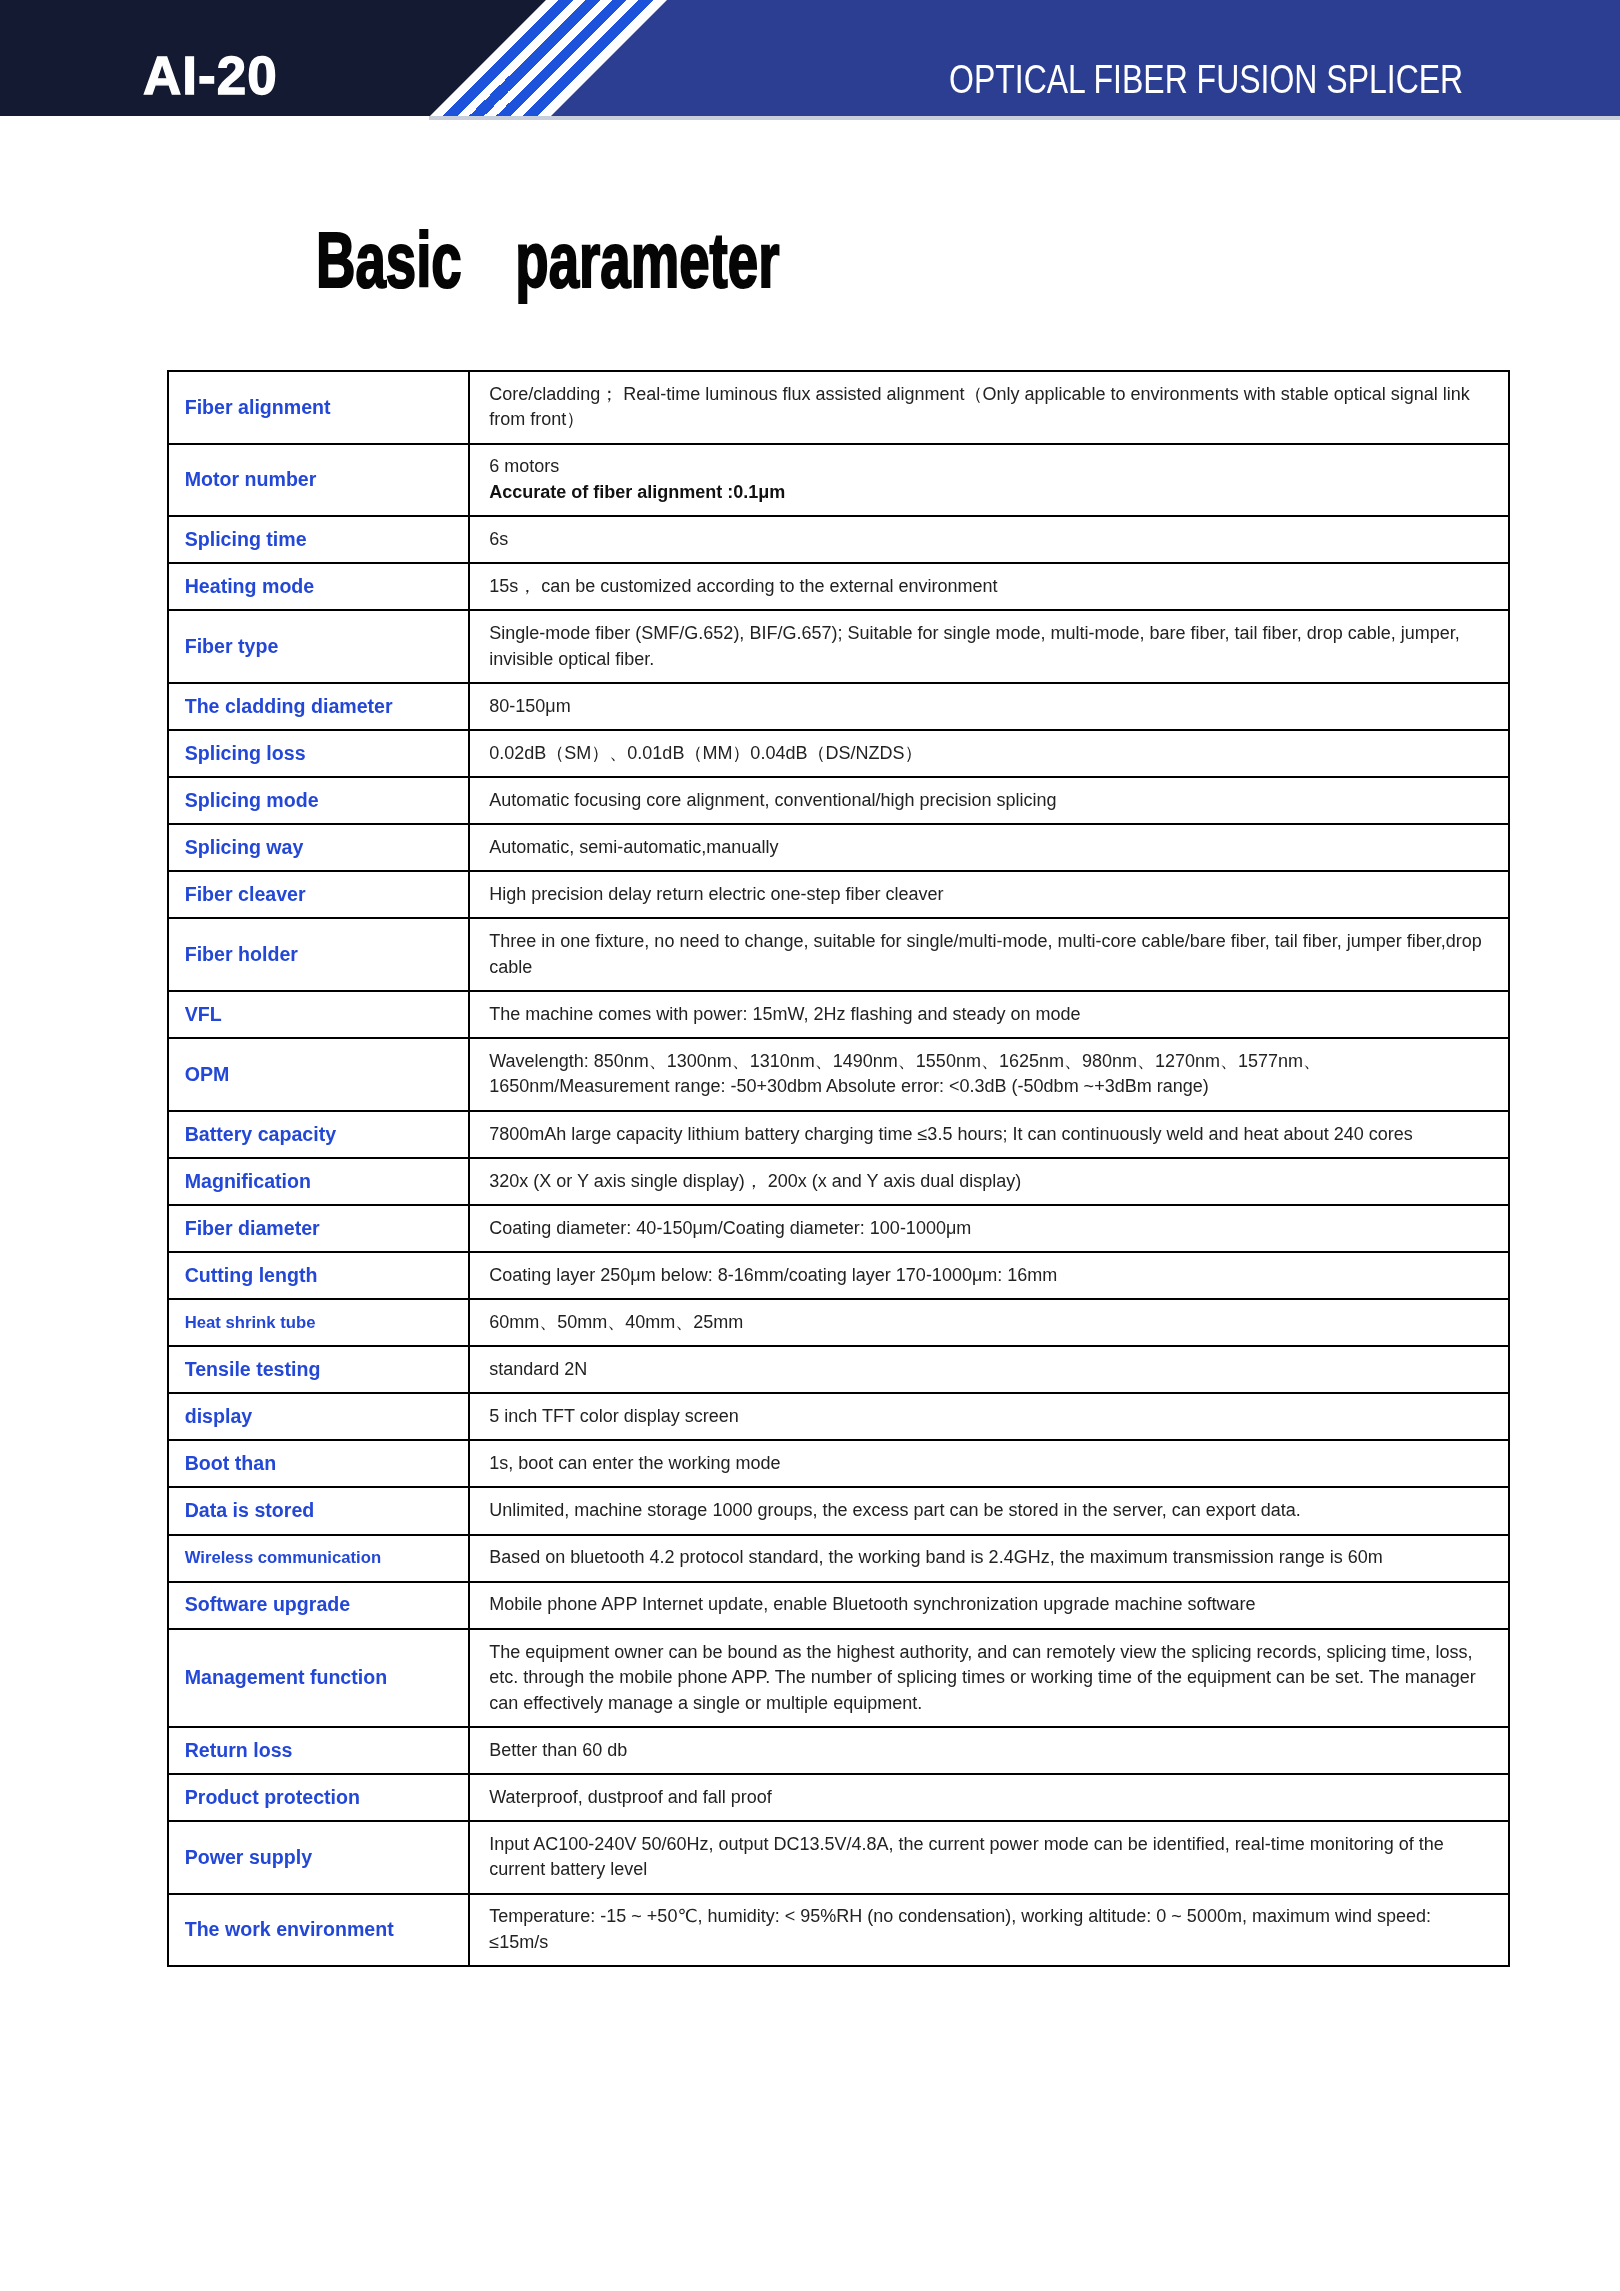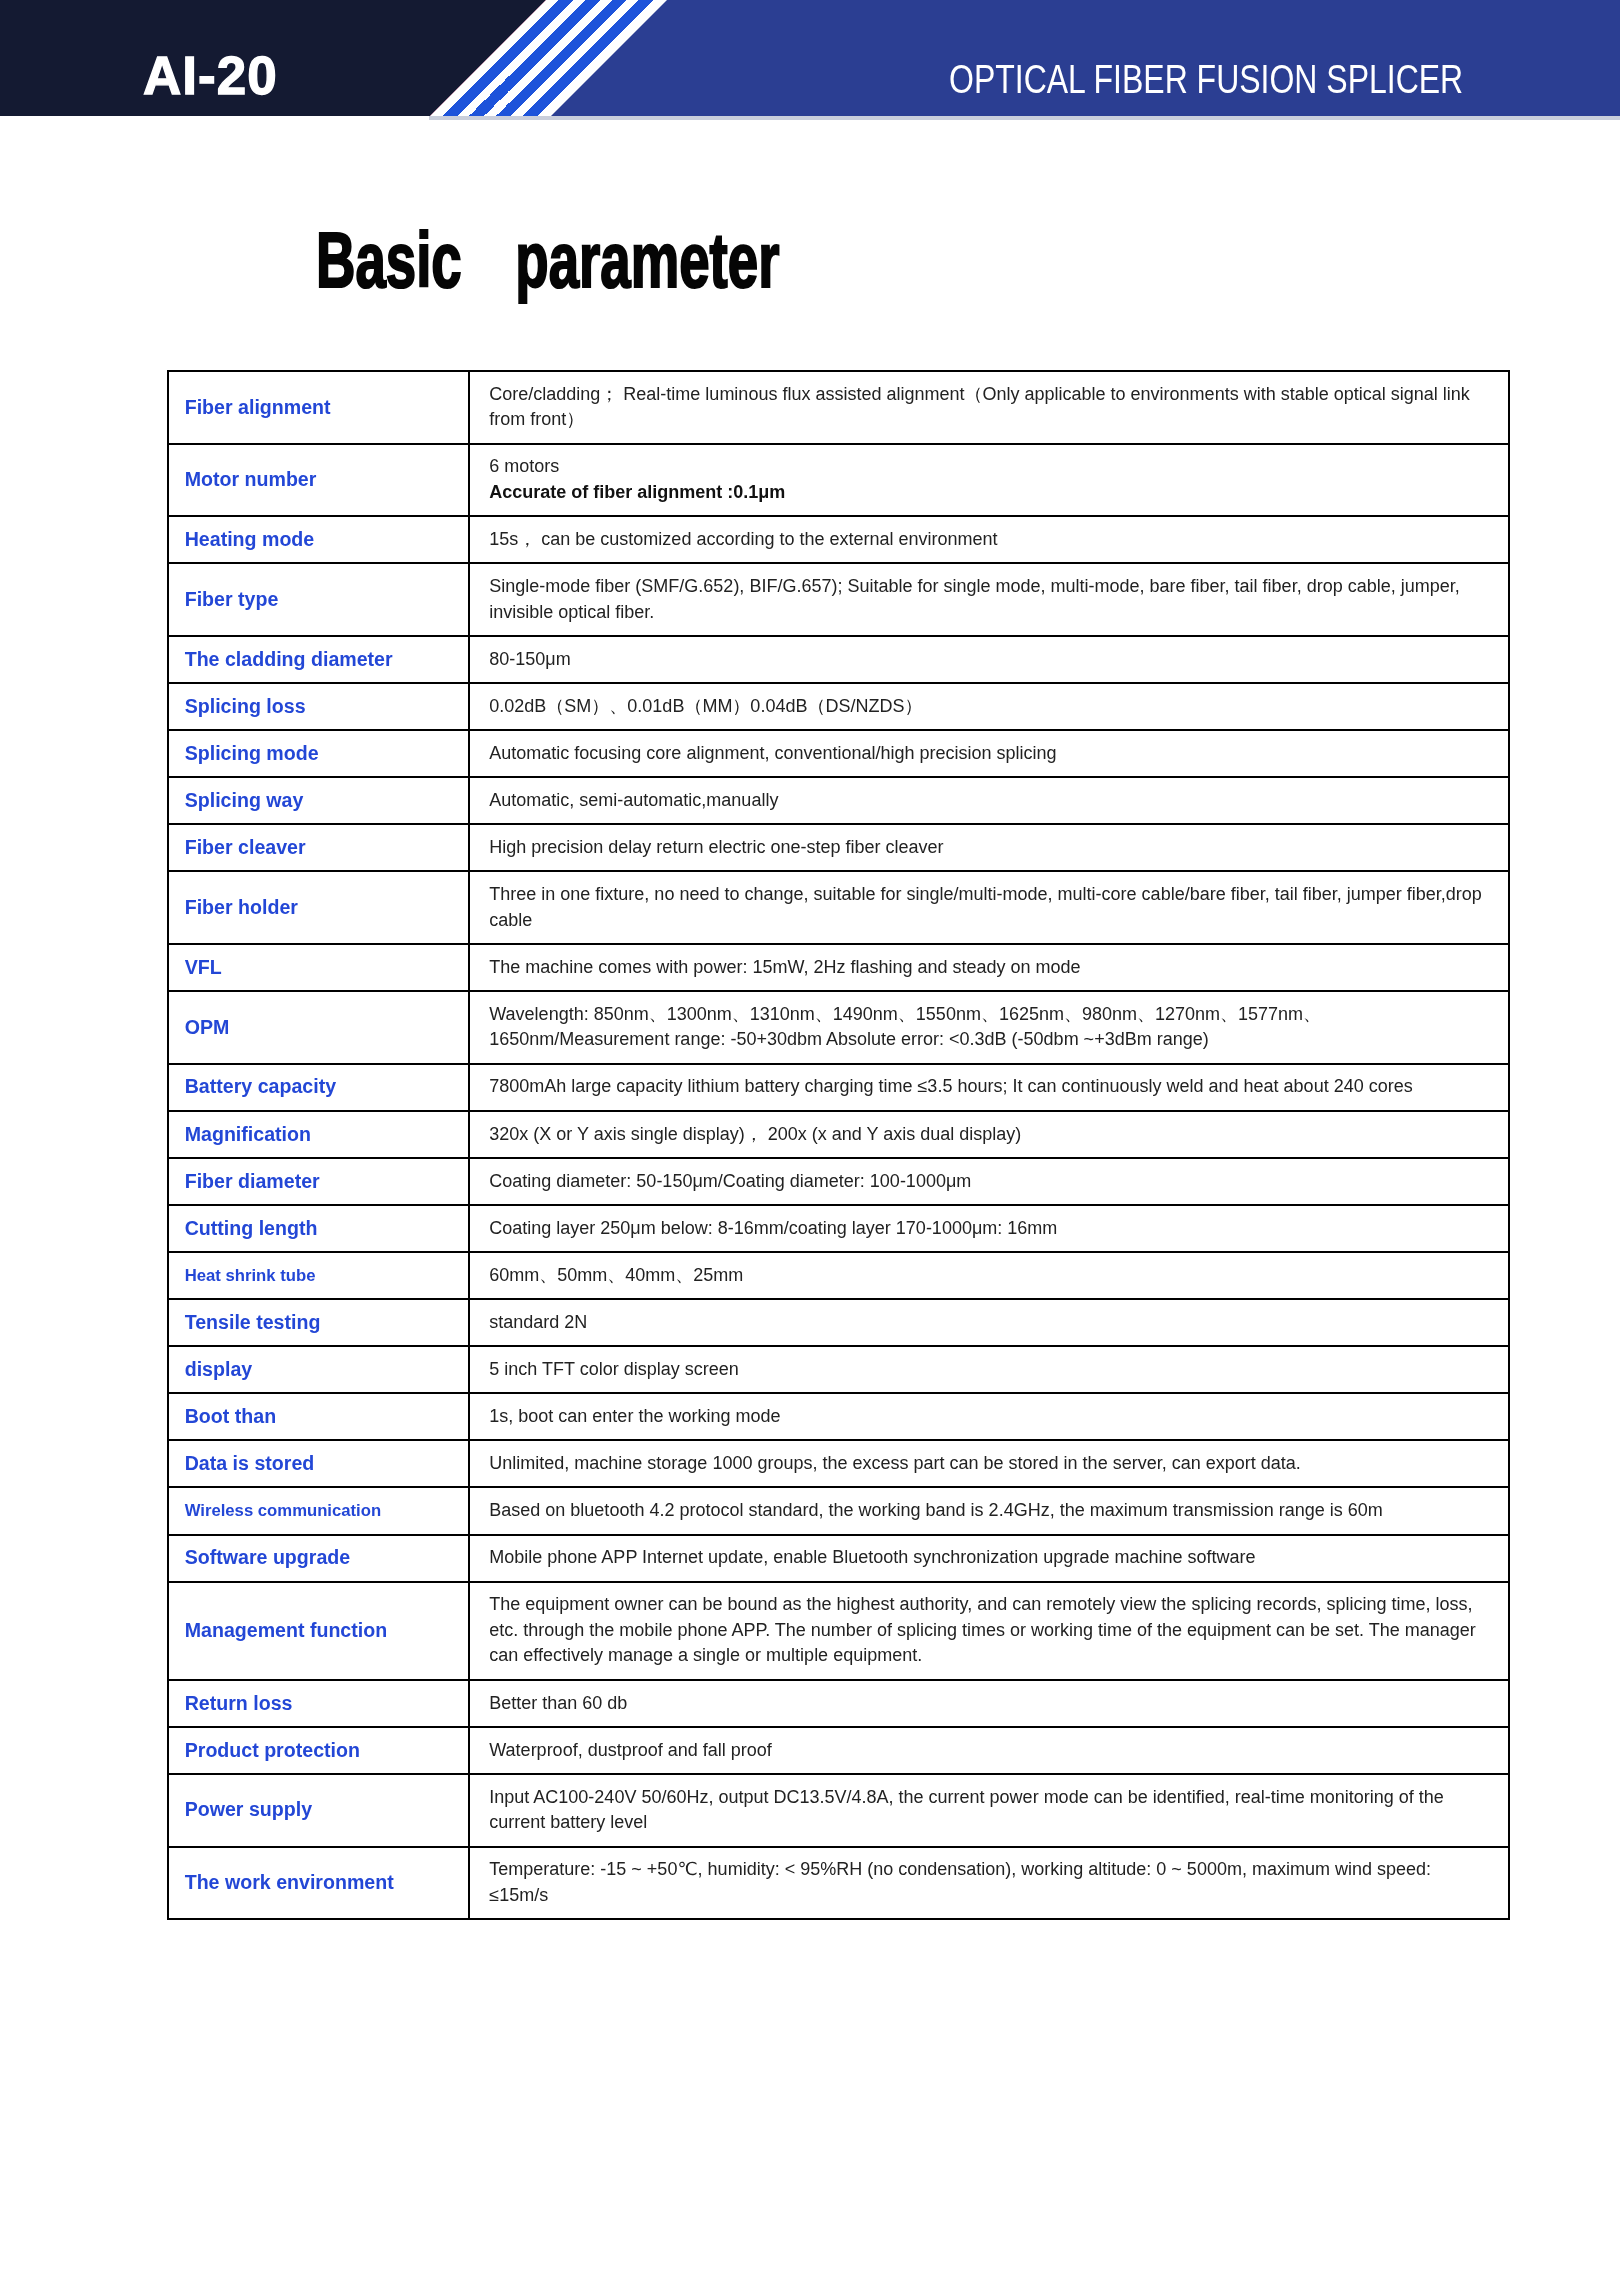--- a/index.html
+++ b/index.html
@@ -163,20 +163,26 @@
           </td>
         </tr>
         <tr>
           <td class="label-cell">Motor number</td>
           <td class="value-cell">
             <div>6 motors</div>
             <div class="bold">Accurate of fiber alignment :0.1μm</div>
           </td>
         </tr>
         <tr>
+          <td class="label-cell">Splicing time</td>
+          <td class="value-cell">
+            <div>6s</div>
+          </td>
+        </tr>
+        <tr>
           <td class="label-cell">Heating mode</td>
           <td class="value-cell">
             <div>15s， can be customized according to the external environment</div>
           </td>
         </tr>
         <tr>
           <td class="label-cell">Fiber type</td>
           <td class="value-cell">
             <div>Single-mode fiber (SMF/G.652), BIF/G.657); Suitable for single mode, multi-mode, bare fiber, tail fiber, drop cable, jumper, invisible optical fiber.</div>
           </td>
@@ -237,21 +243,21 @@
         </tr>
         <tr>
           <td class="label-cell">Magnification</td>
           <td class="value-cell">
             <div>320x (X or Y axis single display)， 200x (x and Y axis dual display)</div>
           </td>
         </tr>
         <tr>
           <td class="label-cell">Fiber diameter</td>
           <td class="value-cell">
-            <div>Coating diameter: 50-150μm/Coating diameter: 100-1000μm</div>
+            <div>Coating diameter: 40-150μm/Coating diameter: 100-1000μm</div>
           </td>
         </tr>
         <tr>
           <td class="label-cell">Cutting length</td>
           <td class="value-cell">
             <div>Coating layer 250μm below: 8-16mm/coating layer 170-1000μm: 16mm</div>
           </td>
         </tr>
         <tr>
           <td class="label-cell small">Heat shrink tube</td>

